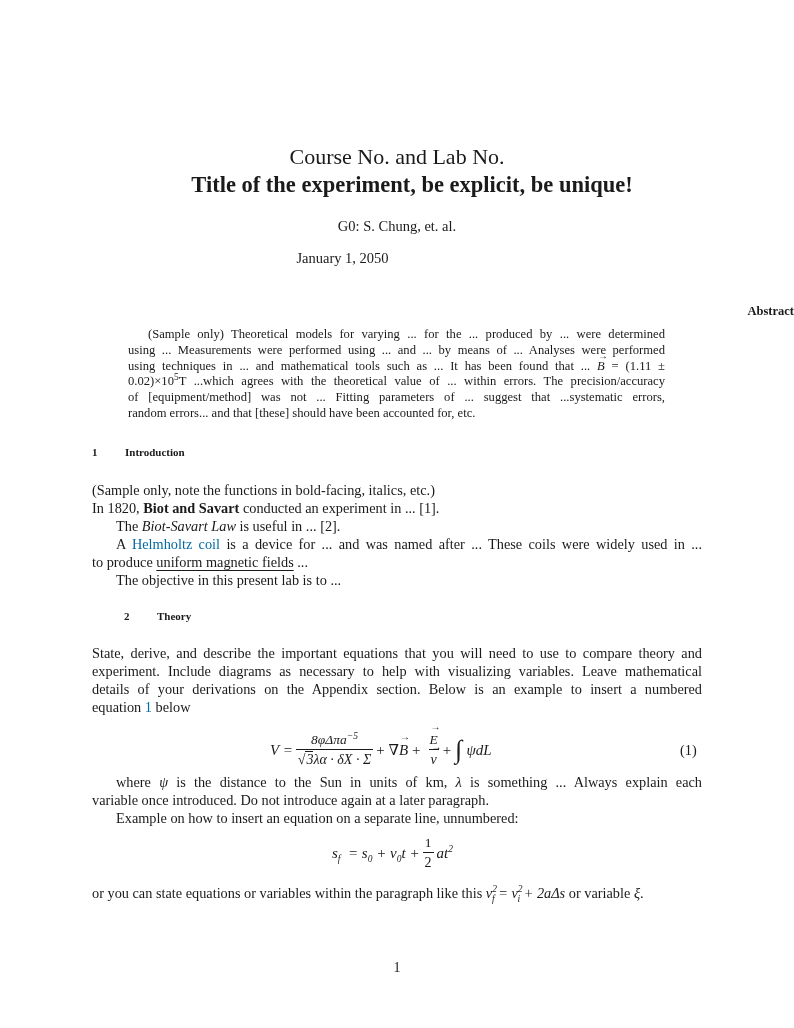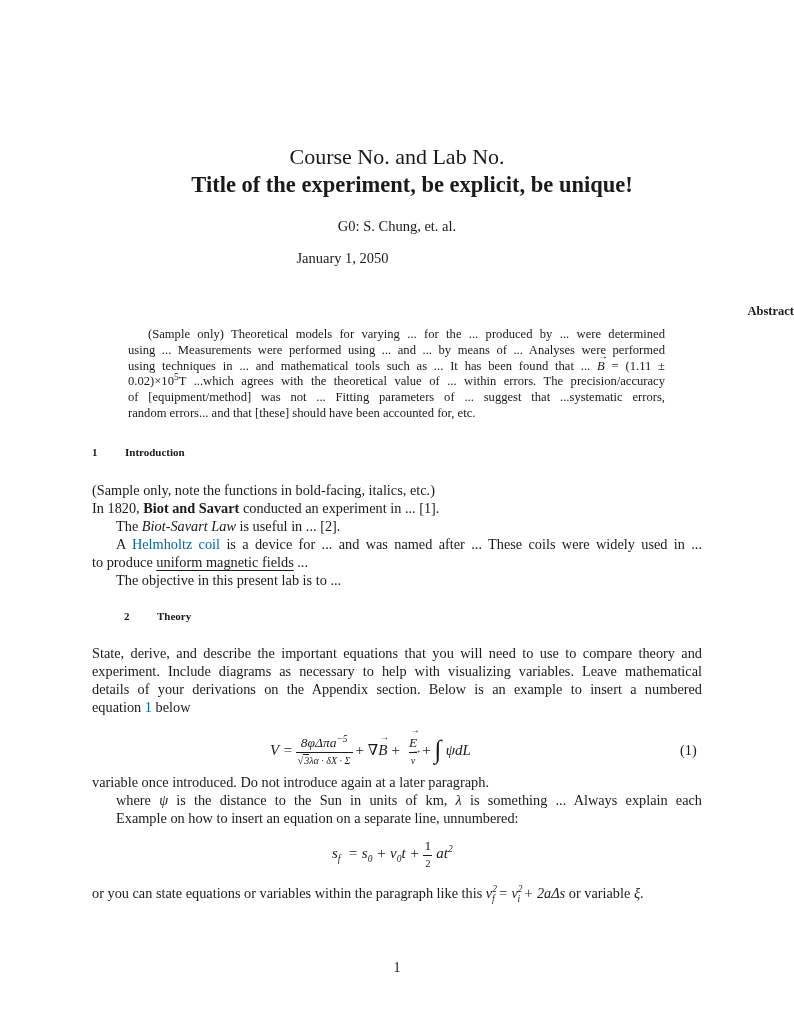--- a/index.html
+++ b/index.html
@@ -22,21 +22,21 @@
   .body-text { font-size: 14.3px; line-height: 18px; }
   .line { display: block; white-space: nowrap; }
   .just { text-align: justify; text-align-last: justify; }
   .par-indent { padding-left: 24px; }
   .link { color: #0369a1; }
   .underline { text-decoration: underline; text-underline-offset: 3px; }
   .math { font-style: italic; }
   .eq { font-size: 15px; white-space: nowrap; display: flex; align-items: center; }
   .frac { display: inline-flex; flex-direction: column; align-items: center; vertical-align: middle; margin: 0 3px; }
   .frac .num { padding: 0 2px 1px; font-size: 13.5px; }
-  .frac .den { padding: 2px 2px 0; border-top: 1px solid #1a1a1a; font-size: 10px; }
+  .frac .den { padding: 2px 2px 0; border-top: 1px solid #1a1a1a; font-size: 14px; }
   .vec { position: relative; display: inline-block; }
   .vec::before { content: "\2192"; position: absolute; top: -11px; left: 1px; font-size: 10px; font-style: normal; }
   .sqrt { border-top: 1px solid #1a1a1a; padding-left: 1px; }
   .integral { font-size: 26px; font-style: normal; margin: 0 4px; line-height: 1; }
   sup, sub { font-size: 9.5px; line-height: 0; }
   .pagenum { left: 0; width: 794px; top: 960px; text-align: center; font-size: 14px; }
 </style>
 </head>
 <body>
 
@@ -92,22 +92,22 @@
       <span class="num math"><span class="vec">E</span></span>
       <span class="den math"><span class="vec">v</span></span>
     </span>
     <span>+</span>
     <span class="integral">∫</span>
     <span class="math">ψdL</span>
   </div>
   <div class="abs body-text" style="left:680px; top:741px;">(1)</div>
 
   <div class="abs body-text" style="left:92px; top:773px; width:610px;">
+    <span class="line par-indent just"><span>where </span><i>ψ</i><span> is the distance to the Sun in units of km, </span><i>λ</i><span> is something ...  Always explain each</span></span>
     <span class="line">variable once introduced. Do not introduce again at a later paragraph.</span>
-    <span class="line par-indent just"><span>where </span><i>ψ</i><span> is the distance to the Sun in units of km, </span><i>λ</i><span> is something ...  Always explain each</span></span>
     <span class="line par-indent">Example on how to insert an equation on a separate line, unnumbered:</span>
   </div>
 
   <div class="abs eq" style="left:332px; top:833px; height:40px;">
     <span class="math"><span>s</span><sub>f</sub></span>
     <span class="math">&nbsp;<span> = s</span><sub>0</sub><span> + v</span><sub>0</sub><span>t + </span></span>
     <span class="frac">
       <span class="num">1</span>
       <span class="den">2</span>
     </span>

